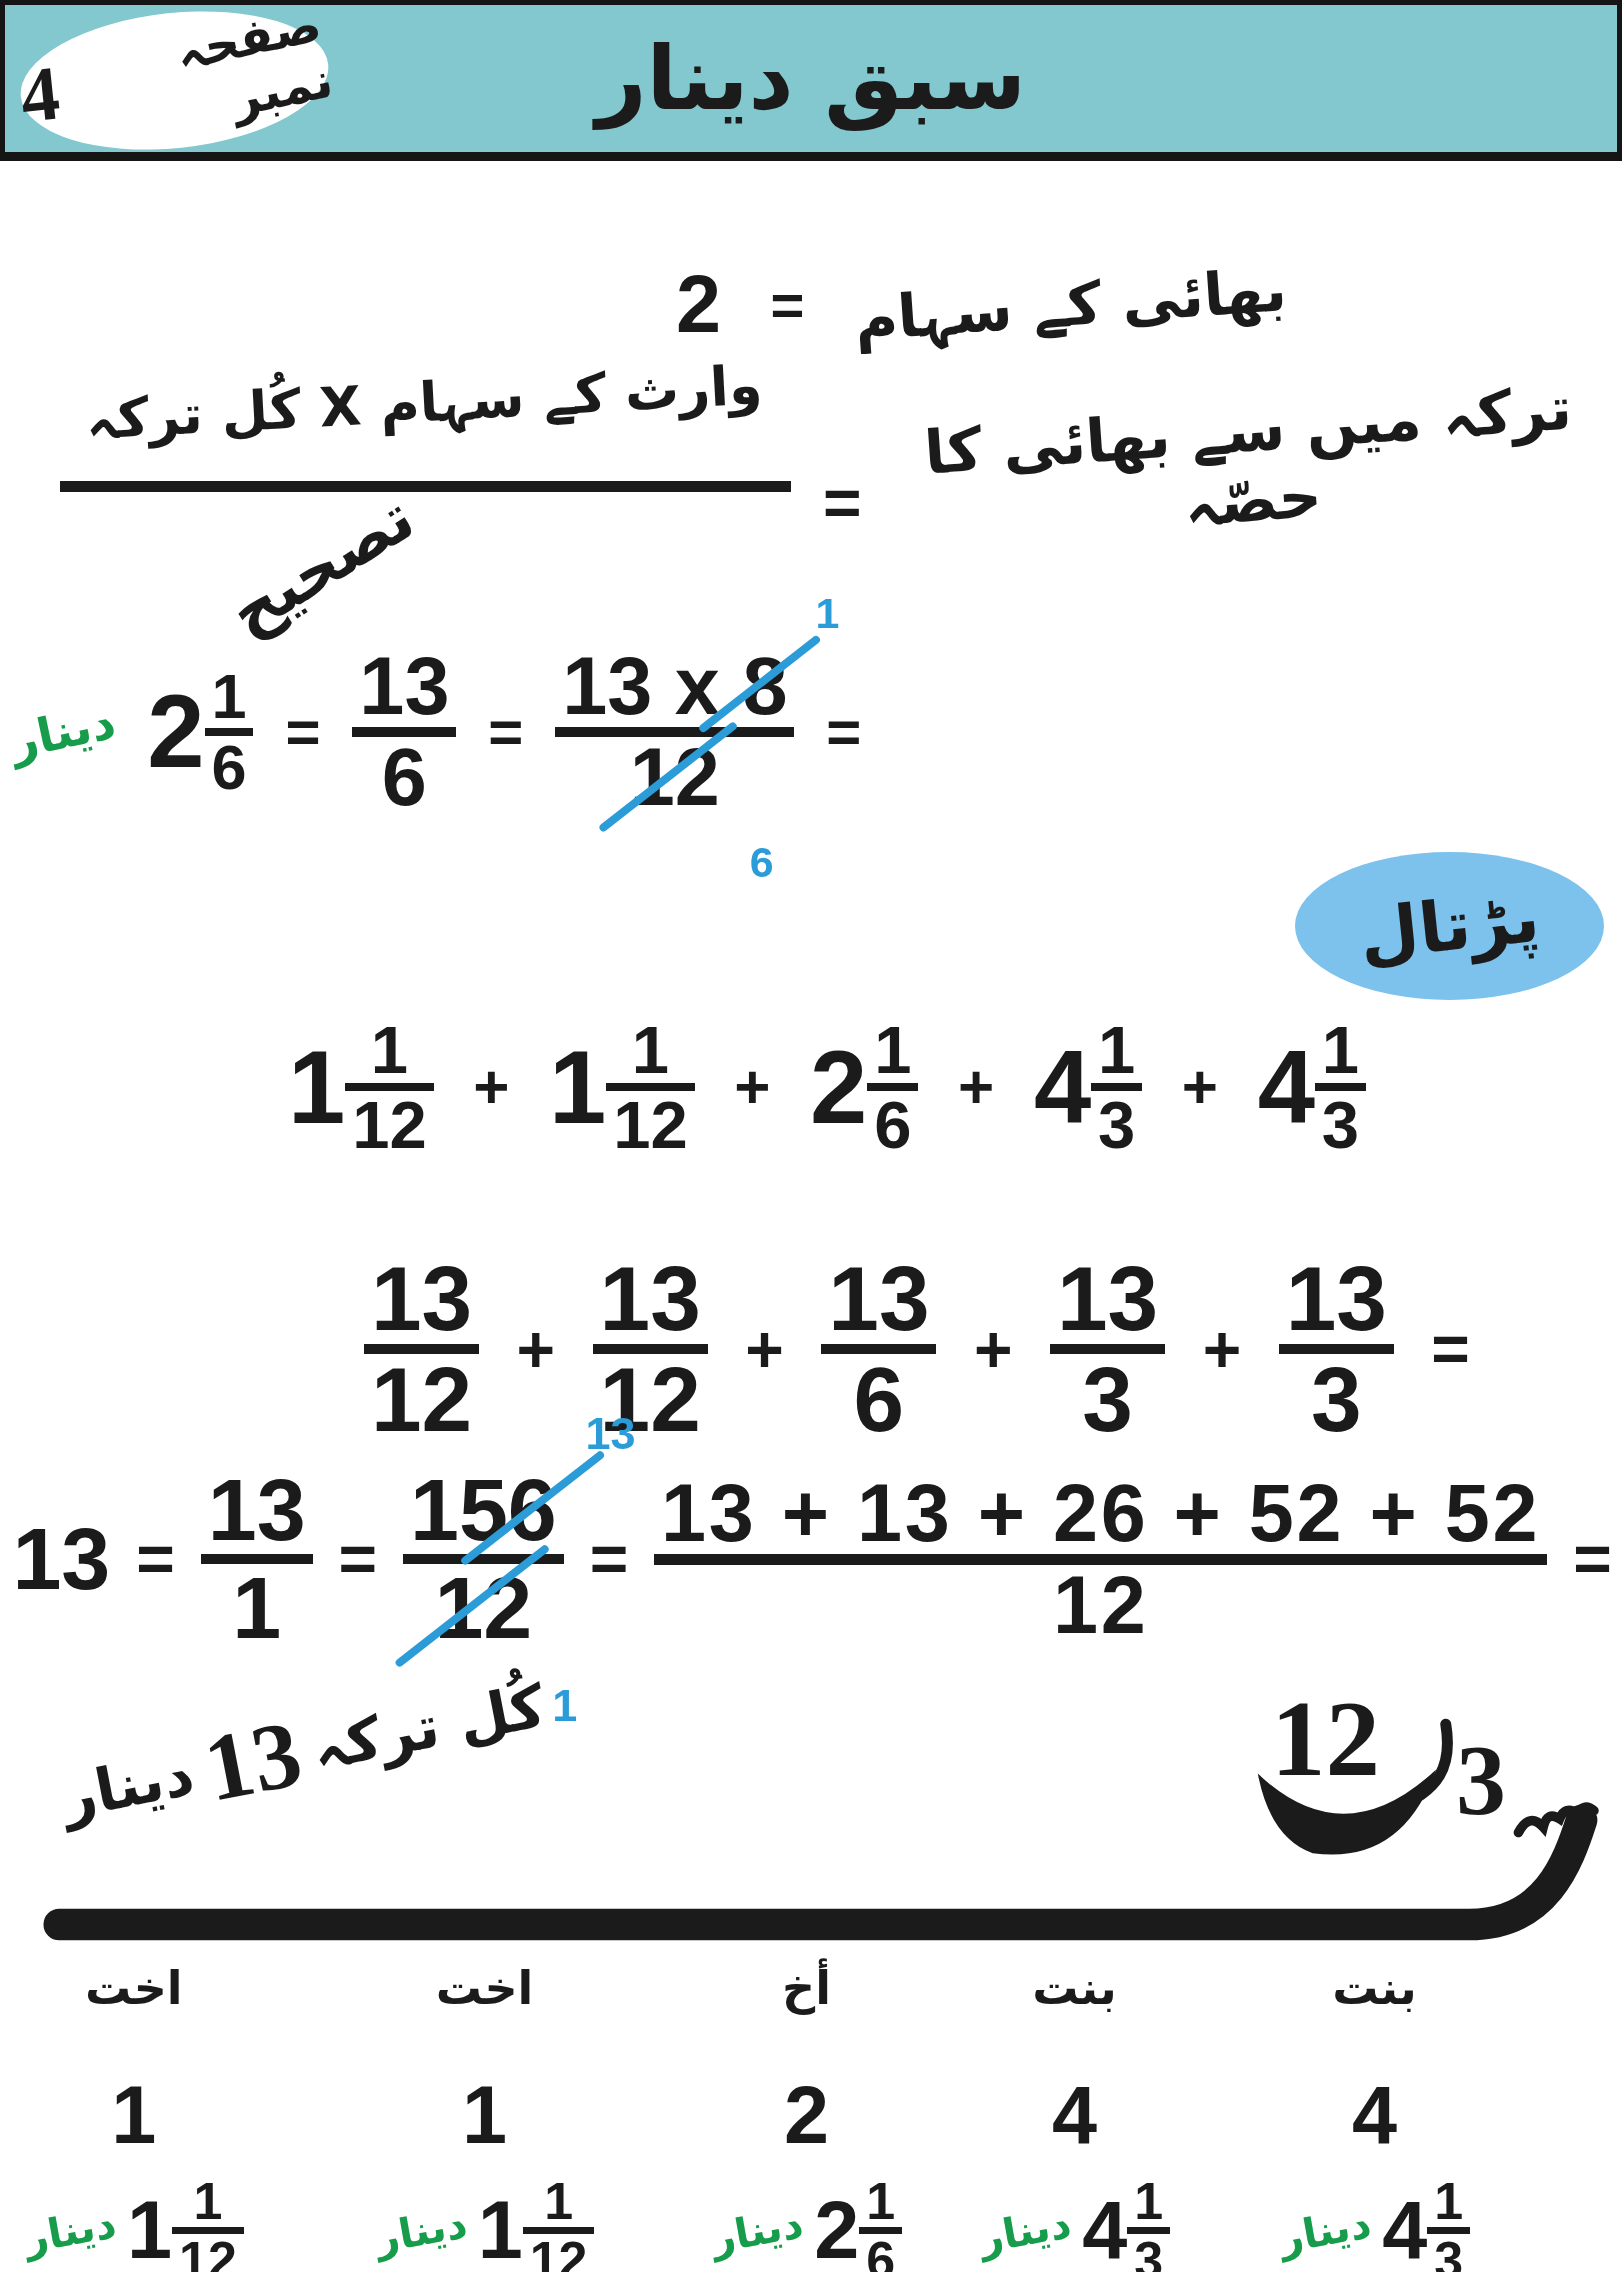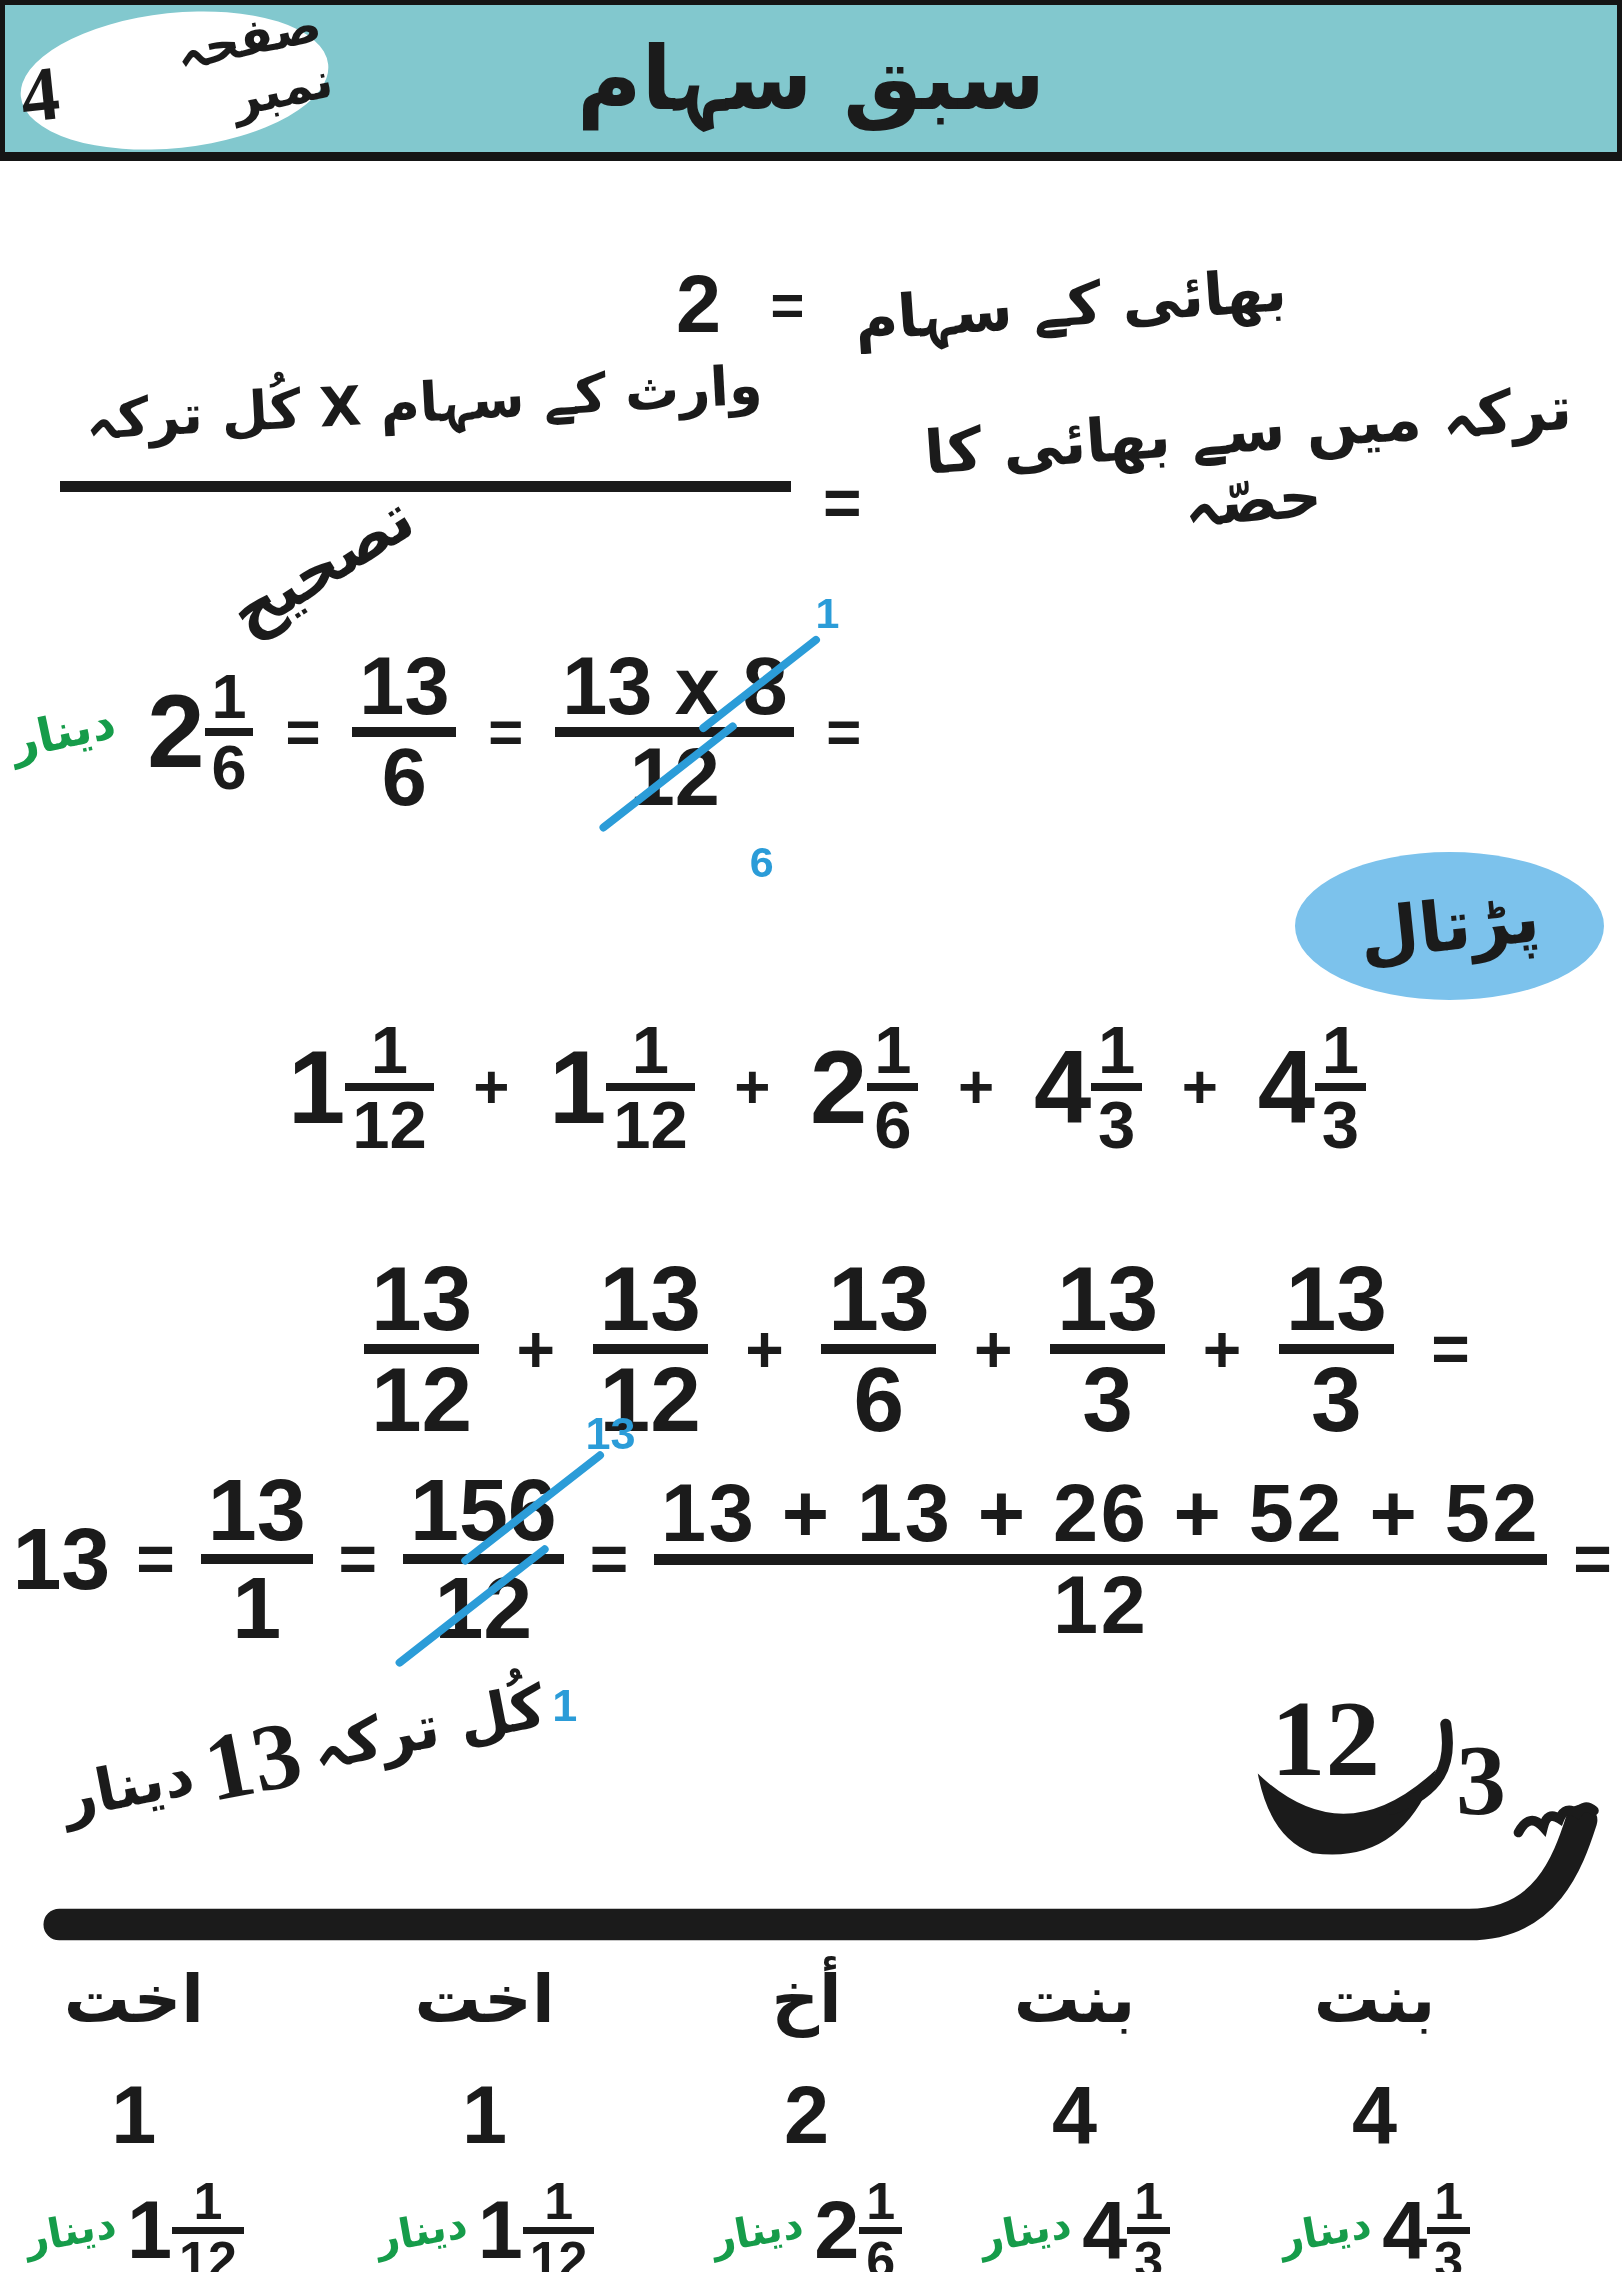--- a/index.html
+++ b/index.html
@@ -97,40 +97,40 @@
   .estate-tashih{position:absolute;left:1271px;top:1676px;font-size:109px;}
   .estate-asl{position:absolute;left:1456px;top:1722px;font-size:100px;}
   .estate-label{position:absolute;left:58px;top:1696px;display:flex;align-items:center;gap:13.7px;
                 direction:rtl;transform:rotate(-11deg);}
   .estate-label .urdu{font-size:59px;}
   .estate-label .serifnum{font-size:95px;}
 
   
   .heir-col{position:absolute;top:1961px;width:247px;display:flex;flex-direction:column;
             align-items:center;}
-  .heir-col .hname{font-size:66px;height:103px;display:flex;align-items:flex-start;}
+  .heir-col .hname{font-size:46px;height:103px;display:flex;align-items:flex-start;}
   .heir-col .hshares{font-size:81px;font-weight:bold;height:103px;display:flex;align-items:center;}
   .share-group{display:flex;align-items:center;gap:11px;margin-top:8.2px;}
   .share-group .currency{color:#169c4a;font-size:41px;transform:rotate(-10deg);}
   .share-group .whole{font-size:81px;font-weight:bold;}
   .share-group .vfrac .fnum,.share-group .vfrac .fden{font-size:52px;}
   .share-group .vfrac .fbar{height:6.9px;}
 </style>
 </head>
 <body>
 
 <div class="page">
 
   <div class="header">
     <div class="page-badge">
       <span class="urdu">صفحہ نمبر</span>
       <span class="serifnum">4</span>
     </div>
     <div class="lesson-title">
-      <span class="urdu">سبق سہام</span>
+      <span class="urdu">سبق دينار</span>
     </div>
   </div>
 
   <div class="eq1">
     <span class="urdu">بھائی کے سہام</span>
     <span class="op">=</span>
     <span class="sansnum">2</span>
   </div>
 
   <div class="eq2-rhs urdu">ترکہ میں سے بھائی کا حصّہ</div>

